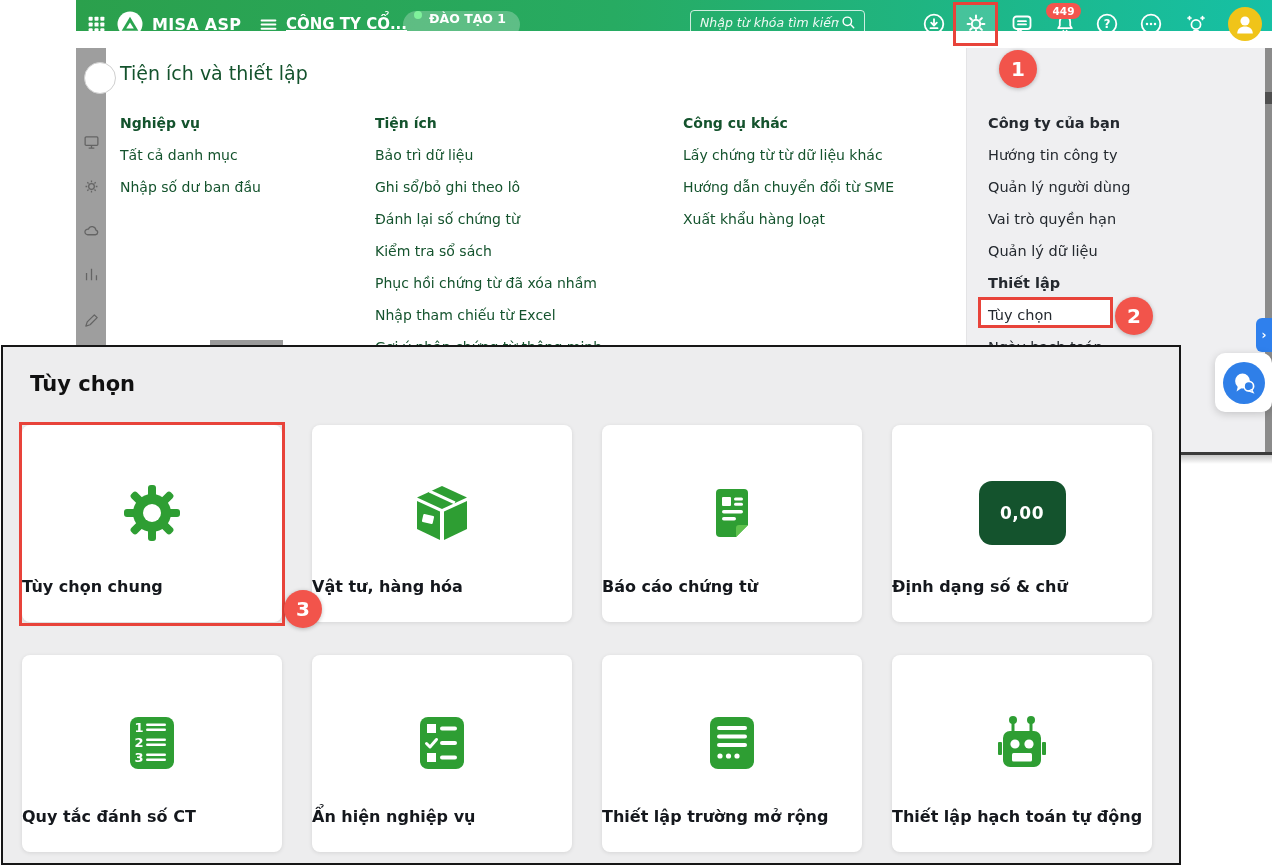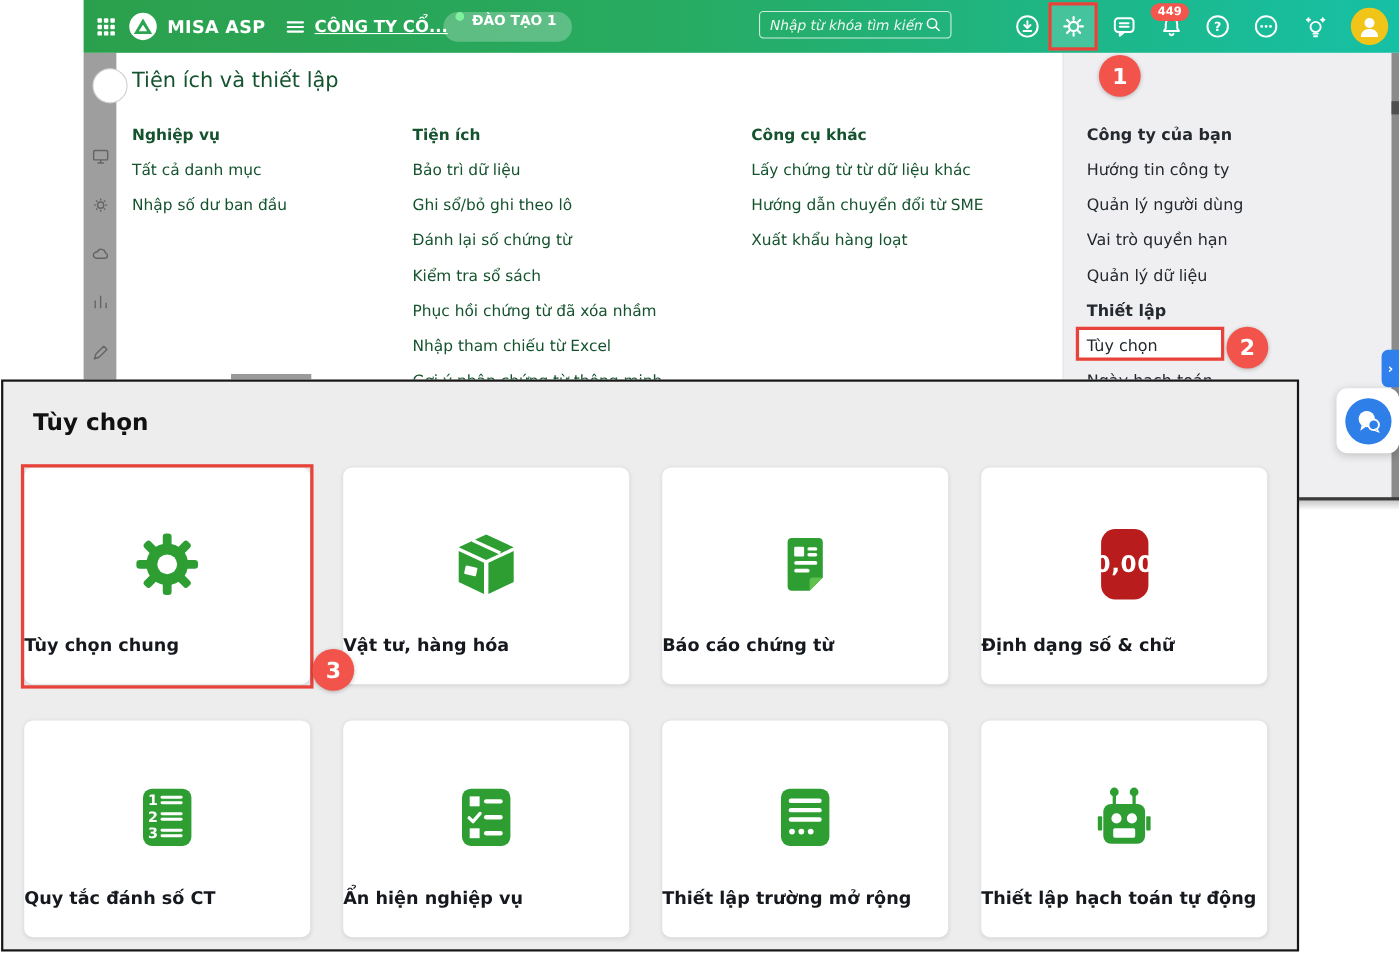--- a/index.html
+++ b/index.html
@@ -1,21 +1,21 @@
 <!DOCTYPE html>
 <html><head>
 <meta charset="utf-8">
 <style>
   * { margin:0; padding:0; box-sizing:border-box; }
   html,body { background:#fff; }
   body { font-family:"DejaVu Sans","Liberation Sans",sans-serif; }
   .stage { position:relative; width:1272px; height:868px; background:#fff; overflow:hidden; }
 
   
-  .topbar { position:absolute; left:76px; top:0; width:1196px; height:48px;
+  .topbar { position:absolute; left:76px; top:0; width:1196px; height:31px;
             background:linear-gradient(90deg,#2ba04c 0%,#27ab62 45%,#16c0a5 100%);
             display:flex; align-items:center; z-index:2; }
   .tb-abs { position:absolute; top:0; height:48px; display:flex; align-items:center; }
   .brand-text { color:#fff; font-weight:bold; font-size:16px; letter-spacing:.3px; }
   .company-text { color:#fff; font-weight:600; font-size:15px; white-space:nowrap;text-decoration:underline; }
   .env-pill { display:flex; align-items:flex-start; gap:7px; background:rgba(255,255,255,.25);
               border-radius:14px; height:27px; padding:0 14px 5px 11px; color:#fff;
               font-size:12.5px; font-weight:bold; }
   .env-dot { width:8px; height:8px; border-radius:50%; background:#7ff29b; }
   .search-box { position:absolute; left:614px; top:10px; width:175px; height:25px;
@@ -92,22 +92,22 @@
   .modal { position:absolute; left:1px; top:345px; width:1180px; height:520px;
            background:#ededee; border:2px solid #161616; z-index:10; }
   .modal-title { position:absolute; left:27px; top:25px; font-size:21px; font-weight:bold;
                  color:#111; }
   .card { position:absolute; width:260px; height:197px; background:#fff; border-radius:8px;
           box-shadow:0 1px 4px rgba(0,0,0,.10); }
   .card .icon-wrap { position:absolute; left:0; top:56px; width:100%; display:flex;
                      justify-content:center; }
   .card .label { position:absolute; left:0; top:152px; width:100%; text-align:left;
                  font-size:16px; font-weight:bold; color:#15181d; }
-  .numfmt { width:43px; height:64px; background:#b91c1c; border-radius:13px; color:#fff;
-            font-size:21px; font-weight:bold; display:flex; align-items:center;
+  .numfmt { width:87px; height:64px; background:#14532d; border-radius:13px; color:#fff;
+            font-size:17px; font-weight:bold; display:flex; align-items:center;
             justify-content:center; letter-spacing:.5px; }
 </style>
 </head>
 <body>
 
 <div class="stage">
 
   <div class="topbar">
 
     <div class="tb-abs" style="left:10px;">

